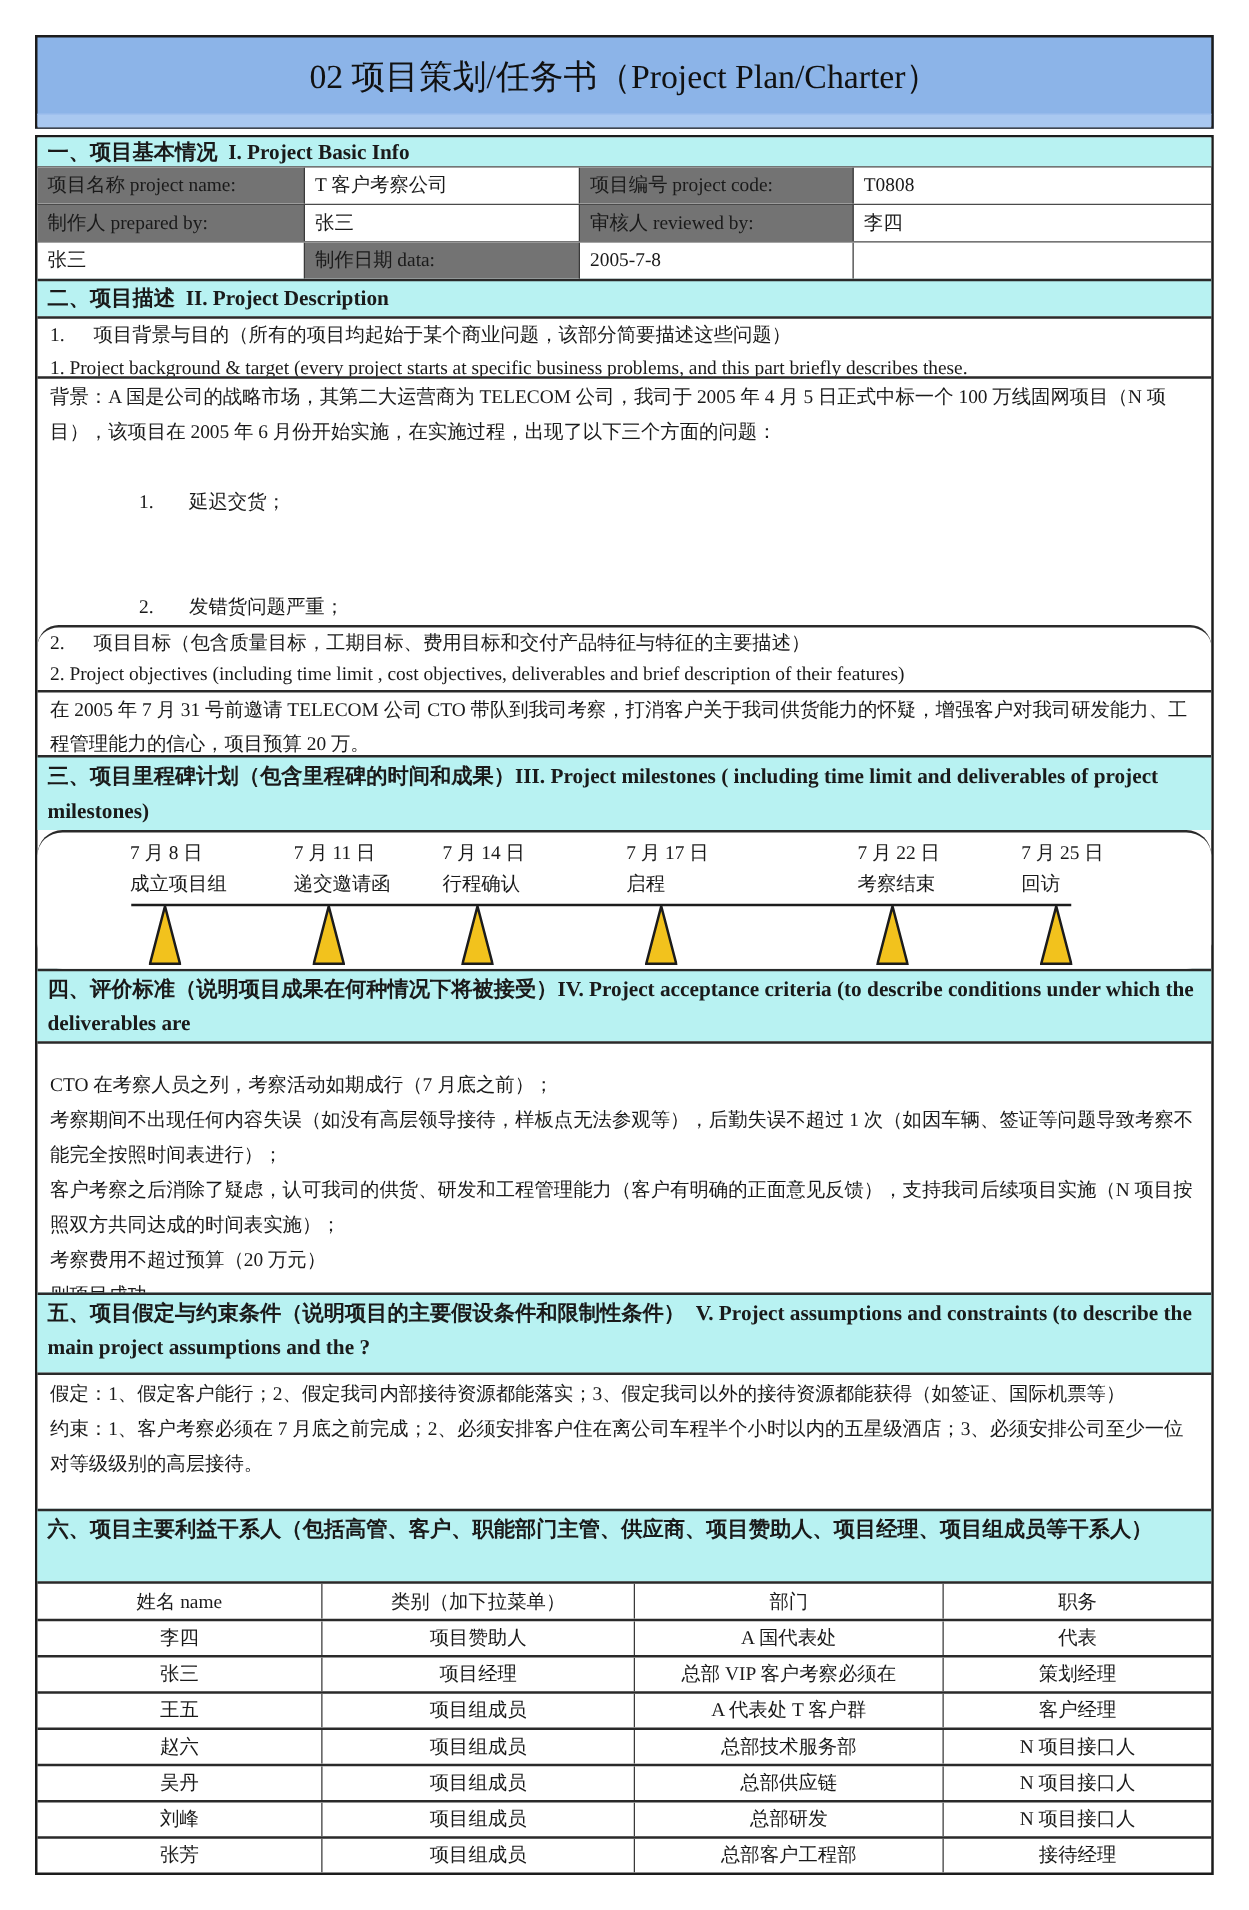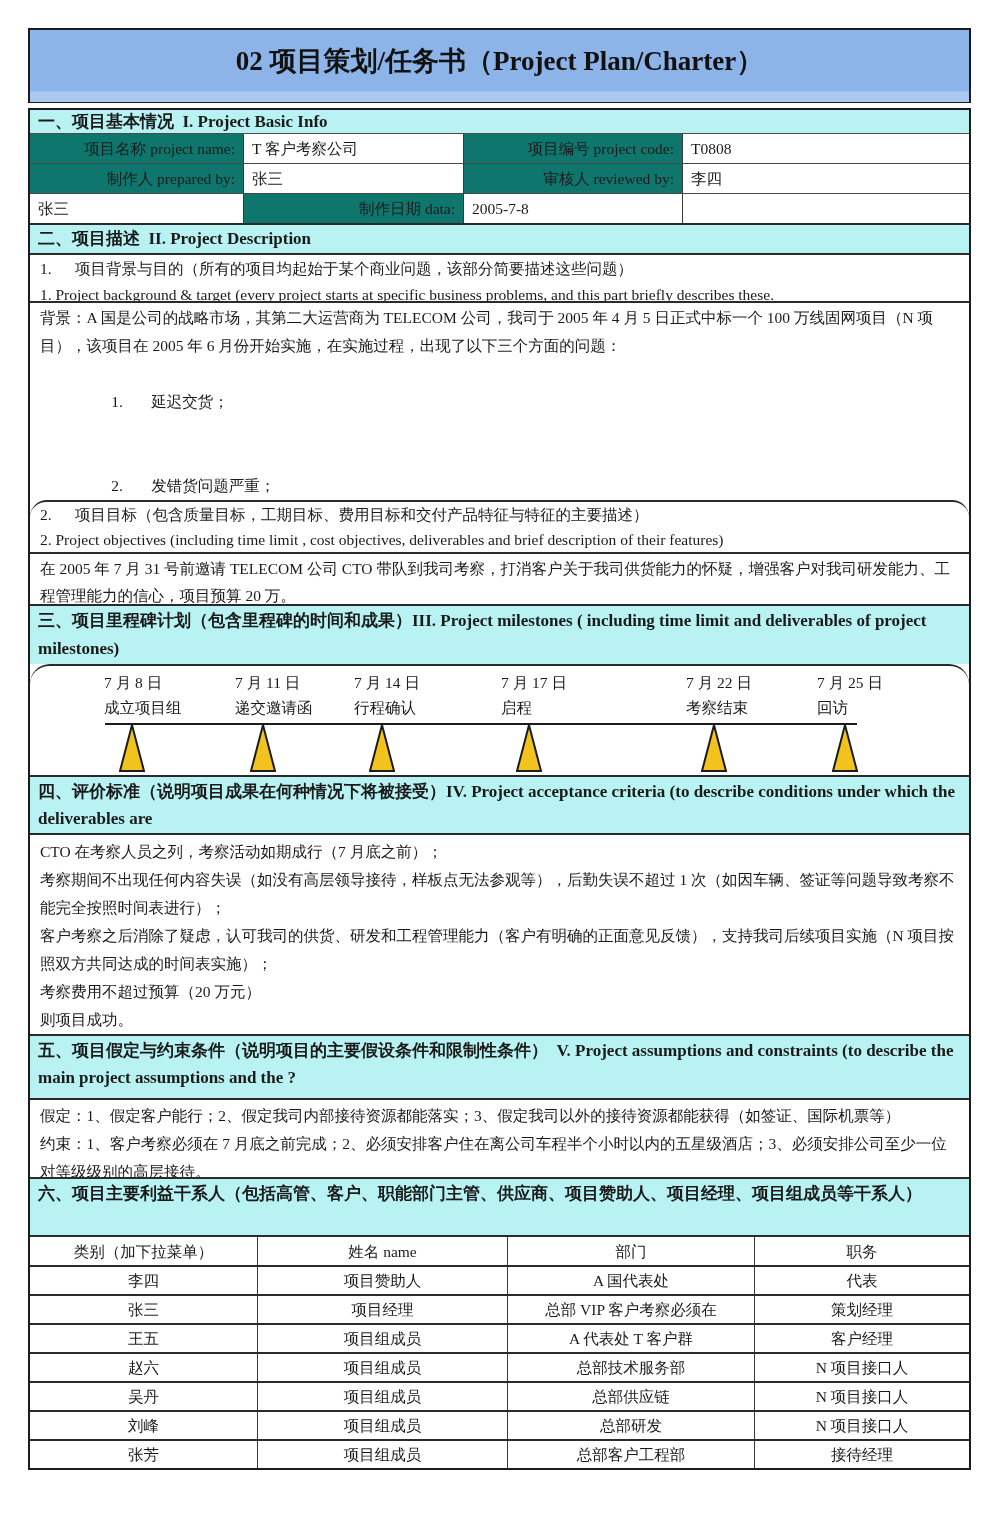--- a/index.html
+++ b/index.html
@@ -1,48 +1,48 @@
 <!DOCTYPE html>
 <html><head>
 <meta charset="utf-8">
 <style>
   html,body{margin:0;padding:0;background:#ffffff;}
   body{width:999px;height:1528px;position:relative;
        font-family:"Liberation Serif","DejaVu Serif",serif;color:#1a1a1a;}
   .title-band{position:absolute;left:28px;top:28px;width:943px;height:75px;
       box-sizing:border-box;border:2px solid #1c1c1c;background:#8cb4e8;}
   .title-main{height:61px;display:flex;align-items:center;justify-content:center;}
-  .title-main .t{font-size:27px;font-weight:bold;color:#111;}
+  .title-main .t{font-size:27px;font-weight:normal;color:#111;}
   .title-strip{height:10px;background:#a9c8f0;border-top:1px solid #9fc0ee;}
   .doc{position:absolute;left:28px;top:108px;width:943px;box-sizing:border-box;
       border:2px solid #1c1c1c;background:#fff;}
   .r{box-sizing:border-box;overflow:hidden;}
   .bt1{border-top:1px solid #4a4a4a;}
   .bt2{border-top:2px solid #2a2a2a;}
   .sec-h{background:#b8f2f2;font-weight:bold;font-size:17px;padding:0 8px;white-space:pre-wrap;}
   .h23{height:23px;line-height:23px;}
   .h30{height:30px;line-height:26px;padding-top:1px;}
   .h57{height:64px;line-height:27px;padding-top:1px;}
   .h58{height:58px;line-height:27px;padding-top:1px;}
   .h60{height:60px;line-height:28px;padding-top:1px;}
   .para{font-size:15.5px;white-space:pre-wrap;}
   .grid4a{display:grid;grid-template-columns:214px 220px 219px 1fr;}
   .grid4a>div{box-sizing:border-box;padding:0 8px;font-size:15.5px;line-height:29px;
       border-right:1px solid #3a3a3a;overflow:hidden;}
   .grid4a>div:nth-child(4){border-right:none;}
-  .lbl{background:#0f766e;text-align:right;}
+  .lbl{background:#737373;}
   .desc-h{height:48px;padding:1px 10px;line-height:26px;}
   .desc-h2{height:52px;padding:1px 10px;line-height:24.5px;border-radius:17px;}
   .blk{padding:1px 10px;line-height:28px;}
   .bg-block{height:199px;}
   .obj-block{height:52px;line-height:27px;}
   .li-row{padding-left:48px;}
   .li-num{display:inline-block;width:40px;}
-  .s4-block{height:201px;padding-top:3px;}
-  .s5-block{height:79px;padding-top:2px;}
+  .s4-block{height:201px;padding-top:20px;}
+  .s5-block{height:109px;padding-top:2px;}
   .mcell{height:111px;position:relative;background:#fff;border-radius:20px;}
   .mitem{position:absolute;top:4px;width:140px;font-size:15.5px;line-height:25px;}
   .mline{position:absolute;left:75px;top:57px;width:752px;height:2px;background:#1c1c1c;}
   .mtri{position:absolute;top:58px;width:26px;height:48px;}
   .grid4b{display:grid;grid-template-columns:228px 250px 247px 1fr;}
   .grid4b>div{box-sizing:border-box;text-align:center;font-size:15.5px;
       border-right:1px solid #3a3a3a;overflow:hidden;}
   .grid4b>div:nth-child(4){border-right:none;}
   .th-row>div{line-height:29px;}
   .td-row>div{line-height:28px;}
@@ -167,22 +167,22 @@
 
   <div class="r bt2 sec-h h57">五、项目假定与约束条件（说明项目的主要假设条件和限制性条件）  V. Project assumptions and constraints (to describe the main project assumptions and the ?</div>
   <div class="r bt2 blk s5-block">
     <div class="para">假定：1、假定客户能行；2、假定我司内部接待资源都能落实；3、假定我司以外的接待资源都能获得（如签证、国际机票等）</div>
     <div class="para">约束：1、客户考察必须在 7 月底之前完成；2、必须安排客户住在离公司车程半个小时以内的五星级酒店；3、必须安排公司至少一位对等级级别的高层接待。</div>
   </div>
 
   <div class="r bt2 sec-h h58">六、项目主要利益干系人（包括高管、客户、职能部门主管、供应商、项目赞助人、项目经理、项目组成员等干系人）</div>
 
   <div class="r bt2 grid4b th-row h30b">
+    <div>姓名  name</div>
     <div>类别（加下拉菜单）</div>
-    <div>姓名  name</div>
     <div>部门</div>
     <div>职务</div>
   </div>
   <div class="r bt2 grid4b td-row h29">
     <div>李四</div>
     <div>项目赞助人</div>
     <div>A 国代表处</div>
     <div>代表</div>
   </div>
   <div class="r bt2 grid4b td-row h29">

